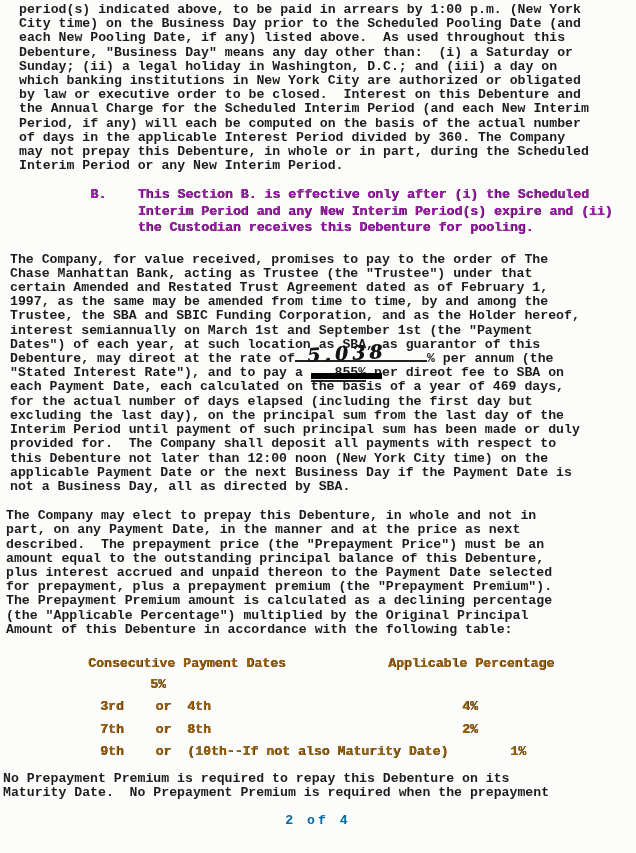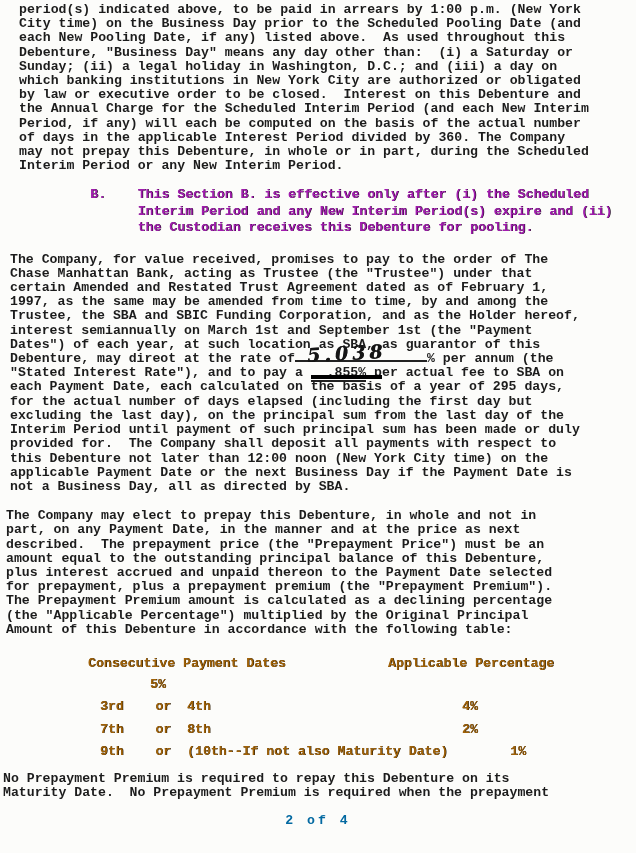--- a/index.html
+++ b/index.html
@@ -77,21 +77,21 @@
     font-weight: 700;
     font-size: 19px;
     line-height: 19px;
     letter-spacing: 4px;
     white-space: nowrap;
     transform: rotate(-3deg);
     color: #151515;
     text-shadow: 0.4px 0 0 currentColor;
   }
   .underlined { border-bottom: 2px solid #222; }
-  .overlined  { border-top: 4px solid #000000; }
+  .overlined  { border-top: 6px solid #000000; }
 </style>
 </head>
 <body>
 
 <div class="page">
 
   <pre class="p1">period(s) indicated above, to be paid in arrears by 1:00 p.m. (New York
 City time) on the Business Day prior to the Scheduled Pooling Date (and
 each New Pooling Date, if any) listed above.  As used throughout this
 Debenture, "Business Day" means any day other than:  (i) a Saturday or
@@ -110,22 +110,22 @@
 
   <div class="p2">
     <pre>The Company, for value received, promises to pay to the order of The
 Chase Manhattan Bank, acting as Trustee (the "Trustee") under that
 certain Amended and Restated Trust Agreement dated as of February 1,
 1997, as the same may be amended from time to time, by and among the
 Trustee, the SBA and SBIC Funding Corporation, and as the Holder hereof,
 interest semiannually on March 1st and September 1st (the "Payment
 Dates") of each year, at such location as SBA, as guarantor of this</pre>
     <div class="line"><span>Debenture, may direot at the rate of</span><span class="blank"><span class="handwriting">5.038</span></span><span>% per annum (the</span></div>
-    <div class="line"><span>"Stated Interest Rate"), and to pay a </span><span class="underlined">  .855%</span><span> per actual fee to SBA on</span></div>
-    <div class="line"><span>each Payment Date, each calculated on </span><span class="overlined">the basis</span><span> of a year of 295 days,</span></div>
+    <div class="line"><span>"Stated Interest Rate"), and to pay a </span><span class="underlined">  .855%</span><span> per direot fee to SBA on</span></div>
+    <div class="line"><span>each Payment Date, each calculated on </span><span class="overlined">the basis</span><span> of a year of 469 days,</span></div>
     <pre>for the actual number of days elapsed (including the first day but
 excluding the last day), on the principal sum from the last day of the
 Interim Period until payment of such principal sum has been made or duly
 provided for.  The Company shall deposit all payments with respect to
 this Debenture not later than 12:00 noon (New York City time) on the
 applicable Payment Date or the next Business Day if the Payment Date is
 not a Business Day, all as directed by SBA.</pre>
   </div>
 
   <pre class="p3">The Company may elect to prepay this Debenture, in whole and not in

